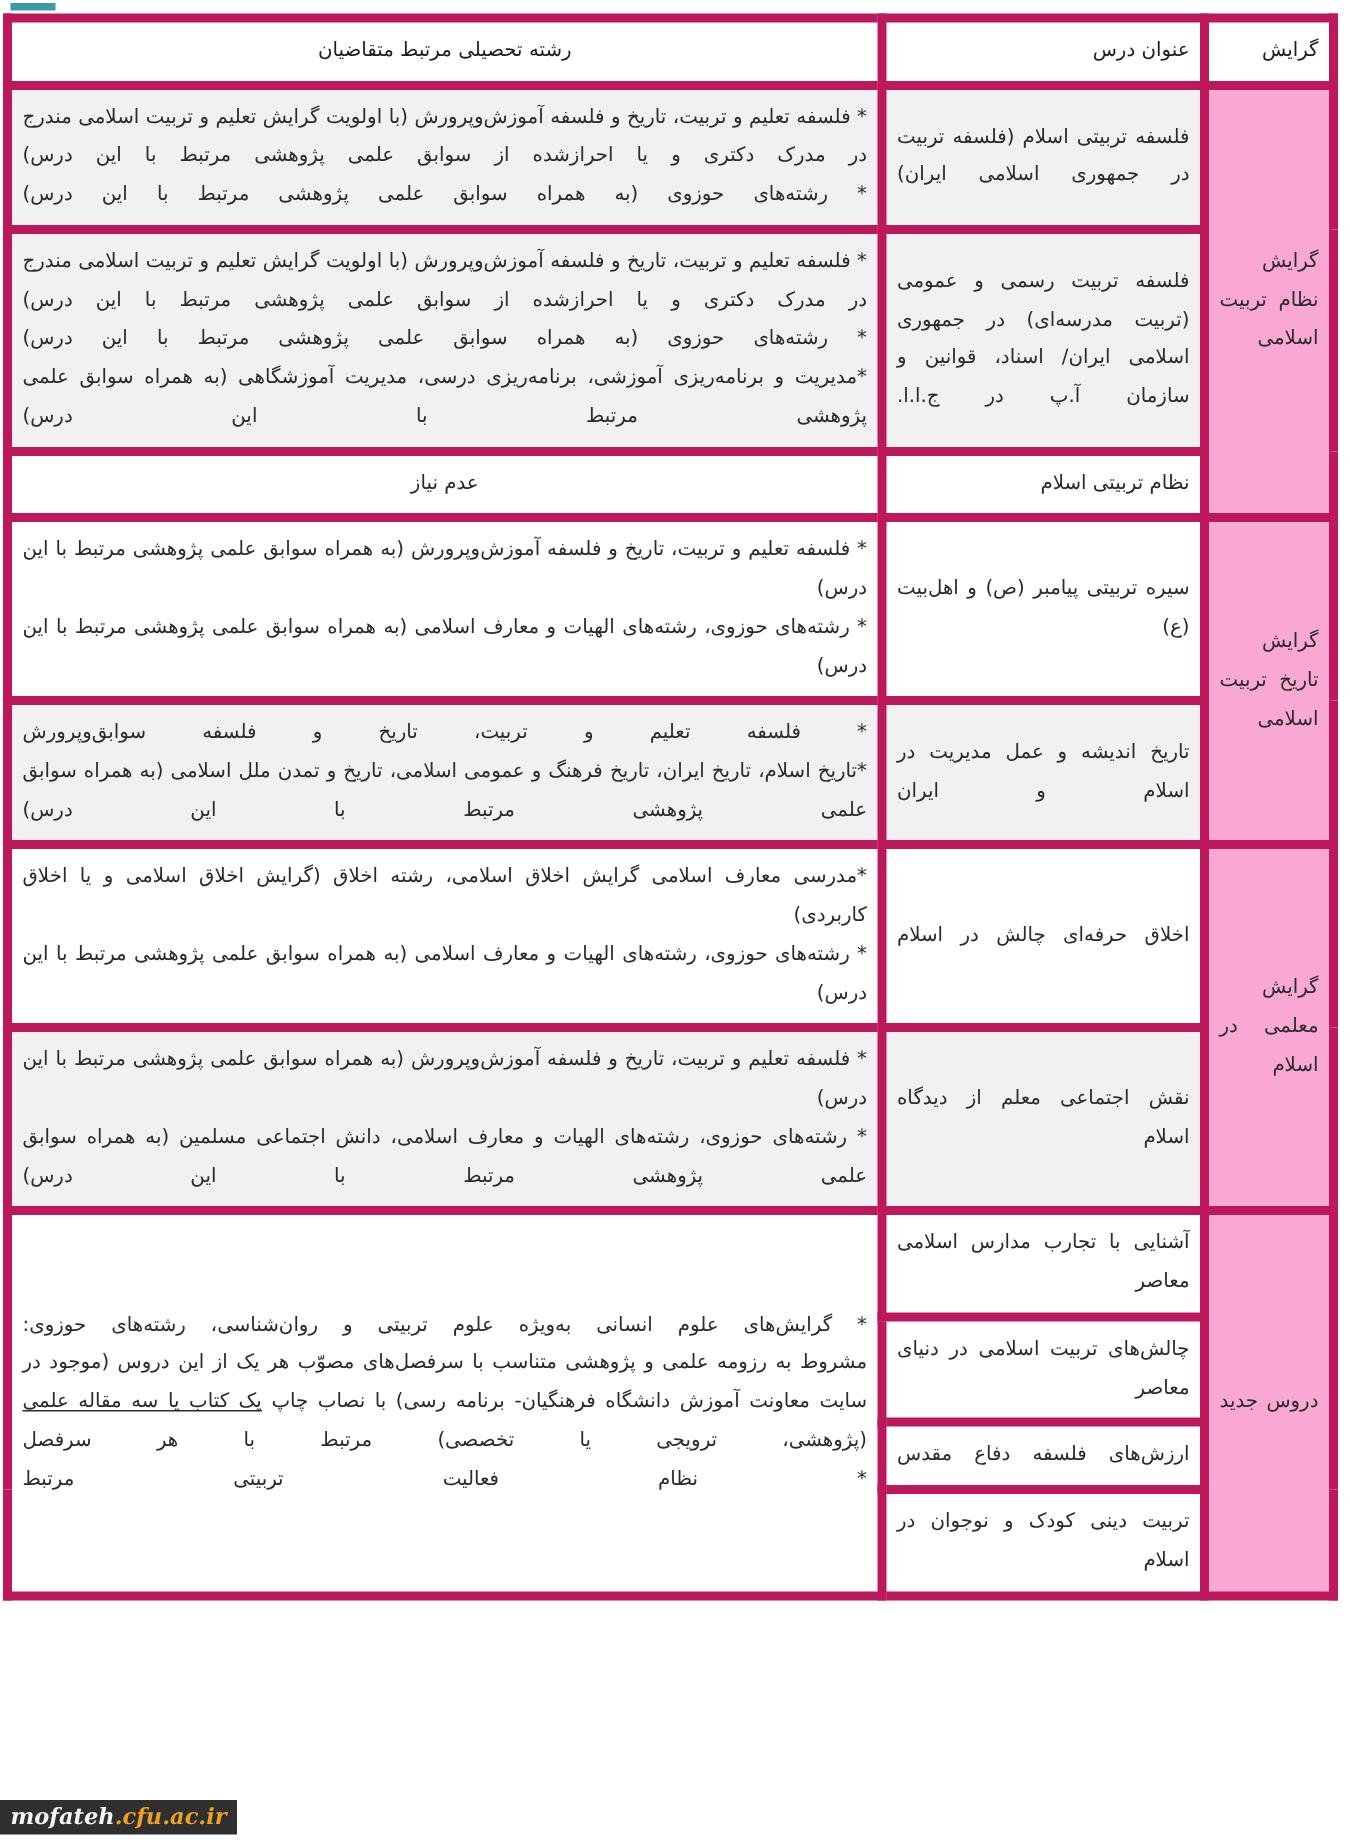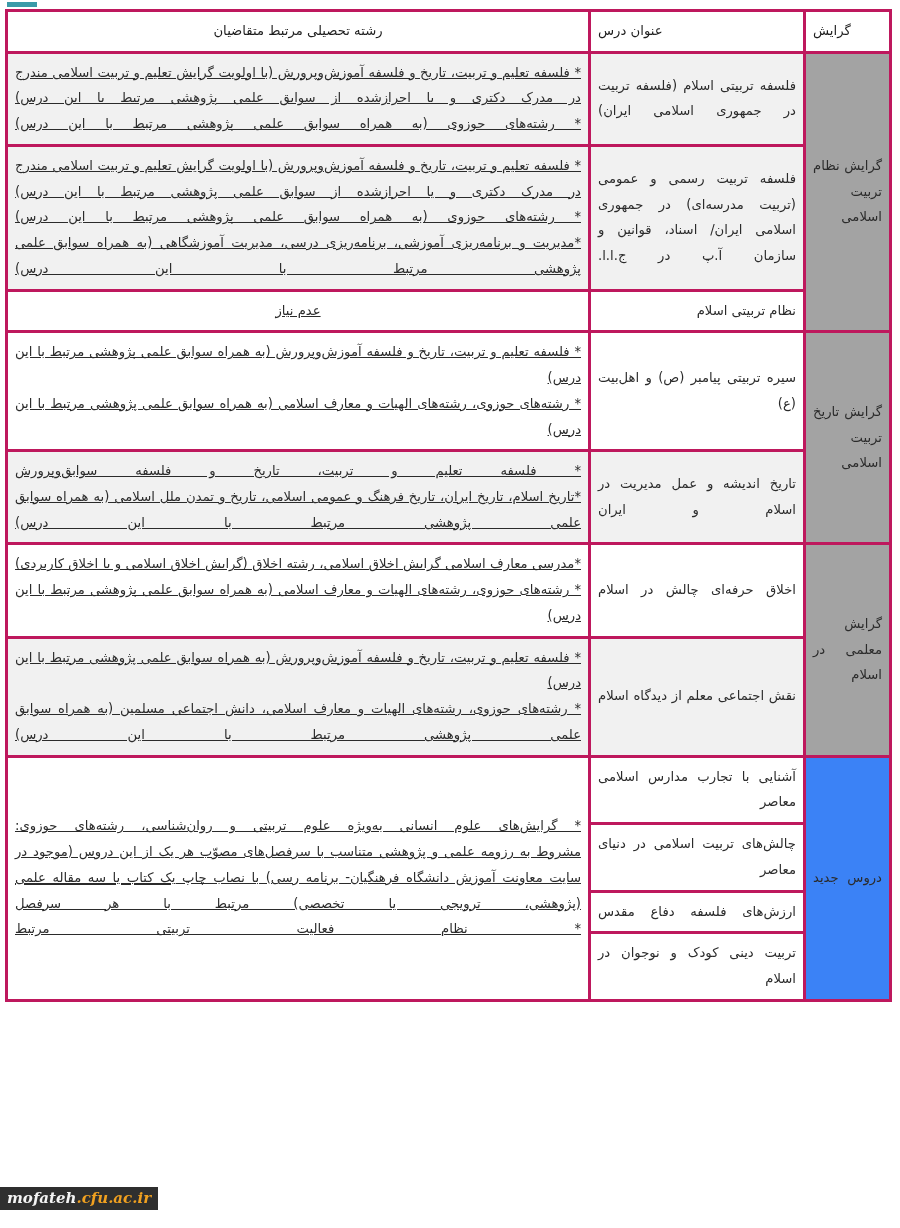--- a/index.html
+++ b/index.html
@@ -36,92 +36,92 @@
   }
 
   table.grid {
     width: 884px;
     border-collapse: collapse;
     table-layout: fixed;
     direction: rtl;
   }
 
   table.grid td, table.grid th {
-    border: 3px solid #be185d;
+    border: 6px solid #be185d;
     vertical-align: middle;
     padding: 6px 7px 7px 7px;
     font-size: 13.2px;
     line-height: 1.95;
     font-weight: normal;
     margin-top: 44px;
   }
 
   
   table.grid {
     border: 2px solid #575757;
   }
 
   
   col.c-gerayesh { width: 86px; }
   col.c-onvan    { width: 215px; }
   col.c-reshte   { width: 583px; }
 
   thead th {
-    text-align: left;
+    text-align: right;
     font-weight: bold;
     font-size: 14.2px;
     height: 36px;
     padding: 4px 8px;
     background: #ffffff;
     color: #1d1d1d;
   }
   thead th.h-reshte { text-align: center; }
 
   td.gerayesh {
     text-align: justify;
     text-align-last: justify;
     font-size: 13.6px;
     line-height: 2.05;
     padding: 8px 9px;
-    background: #a3a3a3;
-  }
-  td.gerayesh.plain { background: #3b82f6; }
+    background: #f9a8d4;
+  }
+  td.gerayesh.plain { background: #f9a8d4; }
 
   td.onvan {
     text-align: justify;
     text-align-last: justify;
     font-size: 13.4px;
     line-height: 2.0;
     padding: 9px 10px;
   }
   td.onvan.single { text-align-last: right; }
 
   td.reshte {
     text-align: justify;
     text-align-last: justify;
     font-size: 13.2px;
     line-height: 2.0;
     padding: 7px 9px 8px 9px;
   }
-  td.reshte .bullet-line { display: block; text-decoration: underline; }
+  td.reshte .bullet-line { display: block; }
   td.reshte.center-one {
     text-align: right;
     text-align-last: center;
   }
 
   .shade  { background: #f1f1f1; }
   .white  { background: #ffffff; }
 
   .uline { text-decoration: underline; text-underline-offset: 2px; }
 
   
   .watermark {
     position: absolute;
     left: 0px;
-    bottom: 18px;
+    bottom: 5px;
     background: #2f2f2f;
     padding: 2px 7px 3px 7px;
     font-family: "DejaVu Serif", "Liberation Serif", serif;
     font-style: italic;
     font-weight: bold;
     font-size: 15px;
     letter-spacing: 0px;
     direction: ltr;
     white-space: nowrap;
   }

